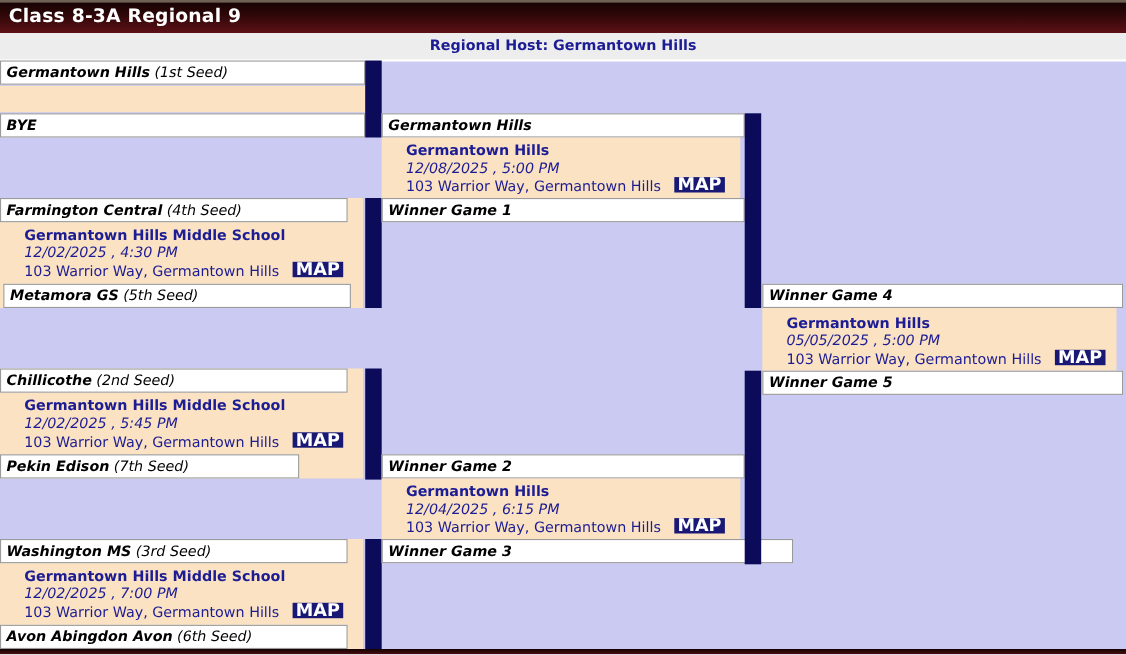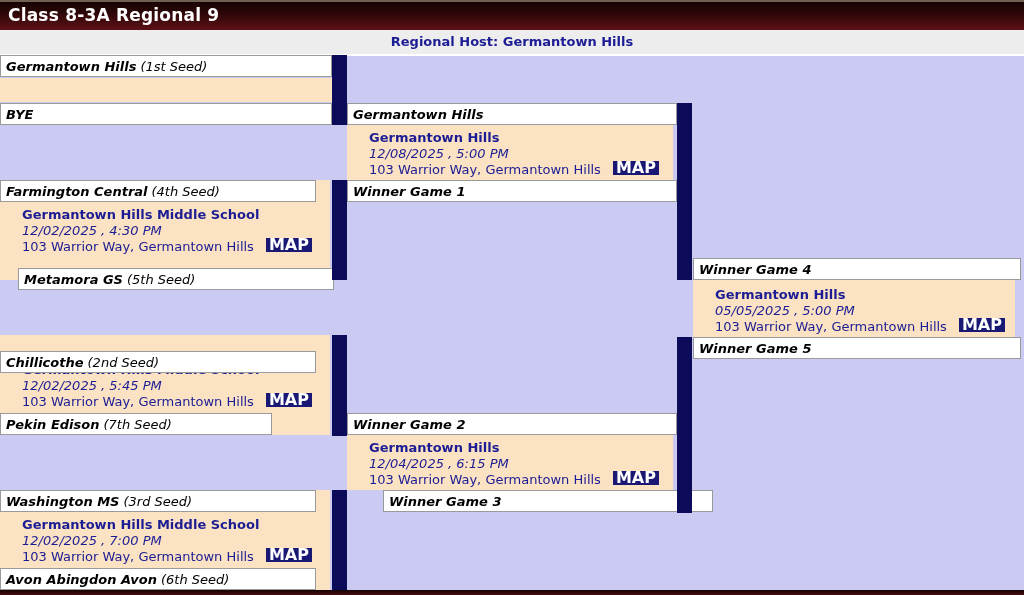--- a/index.html
+++ b/index.html
@@ -75,32 +75,32 @@
 
   <div class="pairbox" style="left:0;top:180px;width:330px;height:100px;"></div>
   <div class="ginfo" style="left:0;top:202px;width:330px;height:56px;">
     <div class="venue">Germantown Hills Middle School</div>
     <div class="gdate">12/02/2025 , 4:30 PM</div>
     <div class="gaddr"><span>103 Warrior Way, Germantown Hills</span><a class="map">MAP</a></div>
   </div>
   <div class="row" style="left:0;top:180px;width:316px;height:22px;">
     <span class="team">Farmington Central</span><span class="seed">(4th Seed)</span>
   </div>
-  <div class="row" style="left:18px;top:258px;width:316px;height:22px;margin-top:10px;">
+  <div class="row" style="left:3px;top:258px;width:316px;height:22px;">
     <span class="team">Metamora GS</span><span class="seed">(5th Seed)</span>
   </div>
   <div class="bar" style="left:332px;top:180px;width:15px;height:100px;"></div>
 
   <div class="pairbox" style="left:0;top:335px;width:330px;height:100px;"></div>
   <div class="ginfo" style="left:0;top:357px;width:330px;height:56px;">
     <div class="venue">Germantown Hills Middle School</div>
     <div class="gdate">12/02/2025 , 5:45 PM</div>
     <div class="gaddr"><span>103 Warrior Way, Germantown Hills</span><a class="map">MAP</a></div>
   </div>
-  <div class="row" style="left:0;top:335px;width:316px;height:22px;margin-top:16px;">
+  <div class="row" style="left:0;top:335px;width:316px;height:22px;">
     <span class="team">Chillicothe</span><span class="seed">(2nd Seed)</span>
   </div>
   <div class="row" style="left:0;top:413px;width:272px;height:22px;">
     <span class="team">Pekin Edison</span><span class="seed">(7th Seed)</span>
   </div>
   <div class="bar" style="left:332px;top:335px;width:15px;height:101px;"></div>
 
   <div class="pairbox" style="left:0;top:490px;width:330px;height:100px;"></div>
   <div class="ginfo" style="left:0;top:512px;width:330px;height:56px;">
     <div class="venue">Germantown Hills Middle School</div>
@@ -129,21 +129,21 @@
   <div class="bar" style="left:677px;top:103px;width:15px;height:177px;"></div>
 
   <div class="row" style="left:347px;top:413px;width:330px;height:22px;">
     <span class="team">Winner Game 2</span>
   </div>
   <div class="ginfo" style="left:347px;top:435px;width:326px;height:55px;">
     <div class="venue">Germantown Hills</div>
     <div class="gdate">12/04/2025 , 6:15 PM</div>
     <div class="gaddr"><span>103 Warrior Way, Germantown Hills</span><a class="map">MAP</a></div>
   </div>
-  <div class="row" style="left:347px;top:490px;width:330px;height:22px;margin-left:36px;">
+  <div class="row" style="left:347px;top:490px;width:374px;height:22px;">
     <span class="team">Winner Game 3</span>
   </div>
   <div class="bar" style="left:677px;top:337px;width:15px;height:176px;"></div>
 
   <div class="row" style="left:693px;top:258px;width:328px;height:22px;">
     <span class="team">Winner Game 4</span>
   </div>
   <div class="ginfo" style="left:693px;top:280px;width:322px;height:57px;padding-top:7px;">
     <div class="venue">Germantown Hills</div>
     <div class="gdate">05/05/2025 , 5:00 PM</div>

